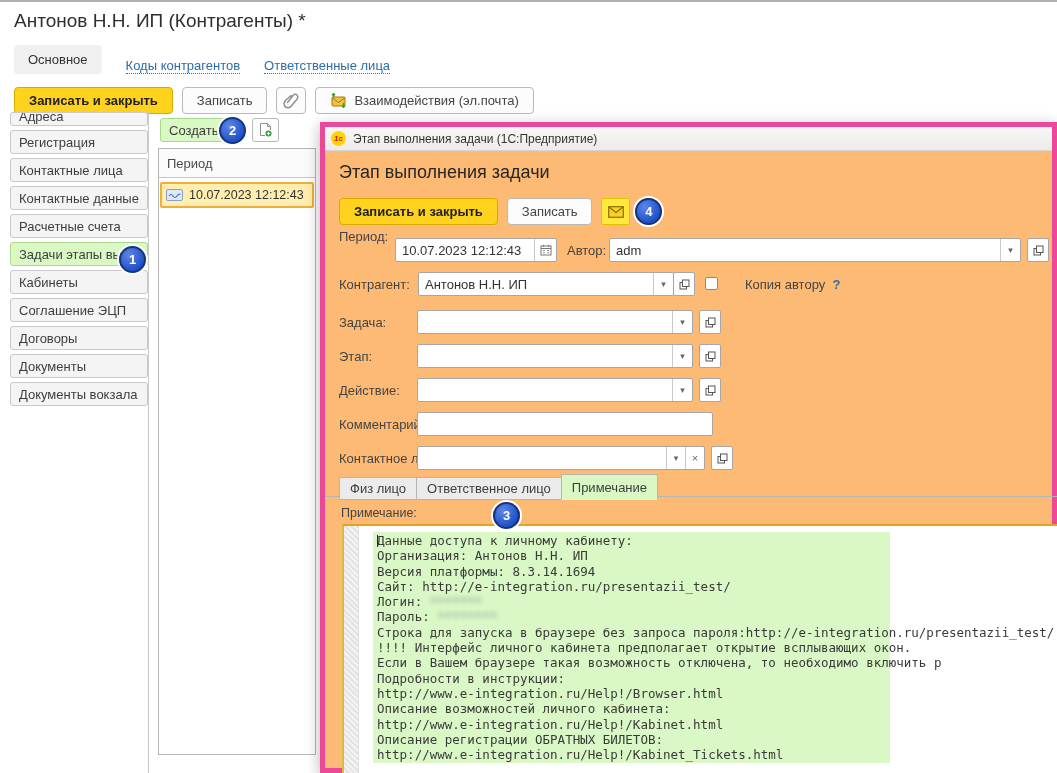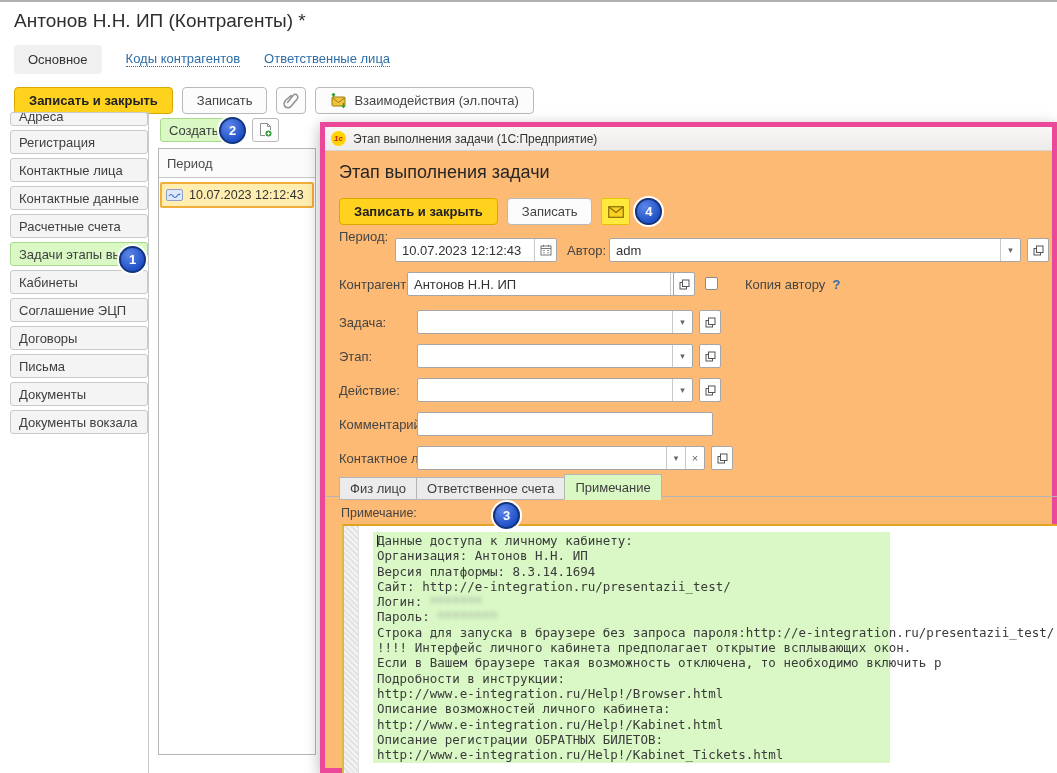--- a/index.html
+++ b/index.html
@@ -2,21 +2,21 @@
 <html><head>
 <meta charset="utf-8">
 <style>
   html,body{margin:0;padding:0}
   body{width:1057px;height:773px;position:relative;overflow:hidden;background:#fff;
        font-family:"Liberation Sans",sans-serif;color:#333}
   .topline{position:absolute;left:0;top:0;width:1057px;height:2px;background:#b3b1ae}
 
   
   .main-title{position:absolute;left:14px;top:10px;font-size:19px;color:#2f2f2f;white-space:nowrap}
-  .nav-tabs{position:absolute;left:14px;top:44px;height:30px;display:flex;align-items:center;gap:24px}
+  .nav-tabs{position:absolute;left:14px;top:44px;height:30px;display:flex;align-items:flex-end;gap:24px}
   .tab-main-active{background:#f0f0f0;border-radius:4px;padding:7px 14px;font-size:13px;color:#333}
   .nav-link{font-size:13px;color:#2d6da8;border-bottom:1px dotted #2d6da8;cursor:pointer;line-height:15px}
 
   .toolbar{position:absolute;left:14px;top:87px;display:flex;gap:9px;align-items:center}
   .btn{height:27px;box-sizing:border-box;display:inline-flex;align-items:center;justify-content:center;
        padding:0 14px;background:#fcfcfc;border:1px solid #b9b9b9;border-radius:4px;font-size:13px;color:#444;cursor:pointer}
   .btn-yellow{background:#ffd21e;border-color:#d9a900;font-weight:bold;color:#222}
   .btn-icon{width:30px;padding:0}
 
   
@@ -156,23 +156,20 @@
     <div class="side-item">
       <span>Кабинеты</span>
     </div>
     <div class="side-item">
       <span>Соглашение ЭЦП</span>
     </div>
     <div class="side-item">
       <span>Договоры</span>
     </div>
     <div class="side-item">
-      <span>Письма</span>
-    </div>
-    <div class="side-item">
       <span>Документы</span>
     </div>
     <div class="side-item">
       <span>Документы вокзала</span>
     </div>
   </div>
 <div class="badge" style="left:119px;top:246px">1</div>
 <div class="vsep"></div>
 
 <div class="create-btn">Создать</div>
@@ -239,21 +236,21 @@
     <span class="cell-btn">▾</span>
   </div>
   <div class="open-btn" style="left:702px;top:111px">
     <svg width="11" height="11" viewBox="0 0 11 11">
       <rect x="1" y="3.5" width="6.5" height="6.5" fill="#fff" stroke="#555"></rect>
       <rect x="3.5" y="1" width="6.5" height="6.5" fill="#fff" stroke="#555"></rect>
     </svg>
   </div>
 
   <div class="flabel" style="left:14px;top:150px">Контрагент:</div>
-  <div class="finput" style="left:82px;top:145px;width:284px">
+  <div class="finput" style="left:93px;top:145px;width:256px">
     <span class="val">Антонов Н.Н. ИП</span>
     <span class="cell-btn">▾</span>
   </div>
   <div class="open-btn" style="left:348px;top:145px">
     <svg width="11" height="11" viewBox="0 0 11 11">
       <rect x="1" y="3.5" width="6.5" height="6.5" fill="#fff" stroke="#555"></rect>
       <rect x="3.5" y="1" width="6.5" height="6.5" fill="#fff" stroke="#555"></rect>
     </svg>
   </div>
   <div class="cbx" style="left:380px;top:150px"></div>
@@ -312,21 +309,21 @@
   <div class="open-btn" style="left:386px;top:319px">
     <svg width="11" height="11" viewBox="0 0 11 11">
       <rect x="1" y="3.5" width="6.5" height="6.5" fill="#fff" stroke="#555"></rect>
       <rect x="3.5" y="1" width="6.5" height="6.5" fill="#fff" stroke="#555"></rect>
     </svg>
   </div>
 
   <div class="tabline"></div>
   <div class="dtabs" id="dlg-tabs">
       <div class="dtab">Физ лицо</div>
-      <div class="dtab">Ответственное счета</div>
+      <div class="dtab">Ответственное лицо</div>
       <div class="dtab active">Примечание</div>
     </div>
   <div class="badge" style="left:168px;top:375px">3</div>
 
   <div class="note-label">Примечание:</div>
 
   <div class="editor">
     <div class="gutter"></div>
     <div class="hl-green"></div>
     <div class="code" id="note-lines"><div class="code-line"><span>Данные доступа к личному кабинету:</span></div><div class="code-line"><span>Организация: Антонов Н.Н. ИП</span></div><div class="code-line"><span>Версия платформы: 8.3.14.1694</span></div><div class="code-line"><span>Сайт: http://e-integration.ru/presentazii_test/</span></div><div class="code-line"><span>Логин: </span><span class="blur">*******</span></div><div class="code-line"><span>Пароль: </span><span class="blur">********</span></div><div class="code-line"><span>Строка для запуска в браузере без запроса пароля:http://e-integration.ru/presentazii_test/</span></div><div class="code-line"><span>!!!! Интерфейс личного кабинета предполагает открытие всплывающих окон.</span></div><div class="code-line"><span>Если в Вашем браузере такая возможность отключена, то необходимо включить р</span></div><div class="code-line"><span>Подробности в инструкции:</span></div><div class="code-line"><span>http://www.e-integration.ru/Help!/Browser.html</span></div><div class="code-line"><span>Описание возможностей личного кабинета:</span></div><div class="code-line"><span>http://www.e-integration.ru/Help!/Kabinet.html</span></div><div class="code-line"><span>Описание регистрации ОБРАТНЫХ БИЛЕТОВ:</span></div><div class="code-line"><span>http://www.e-integration.ru/Help!/Kabinet_Tickets.html</span></div></div>

